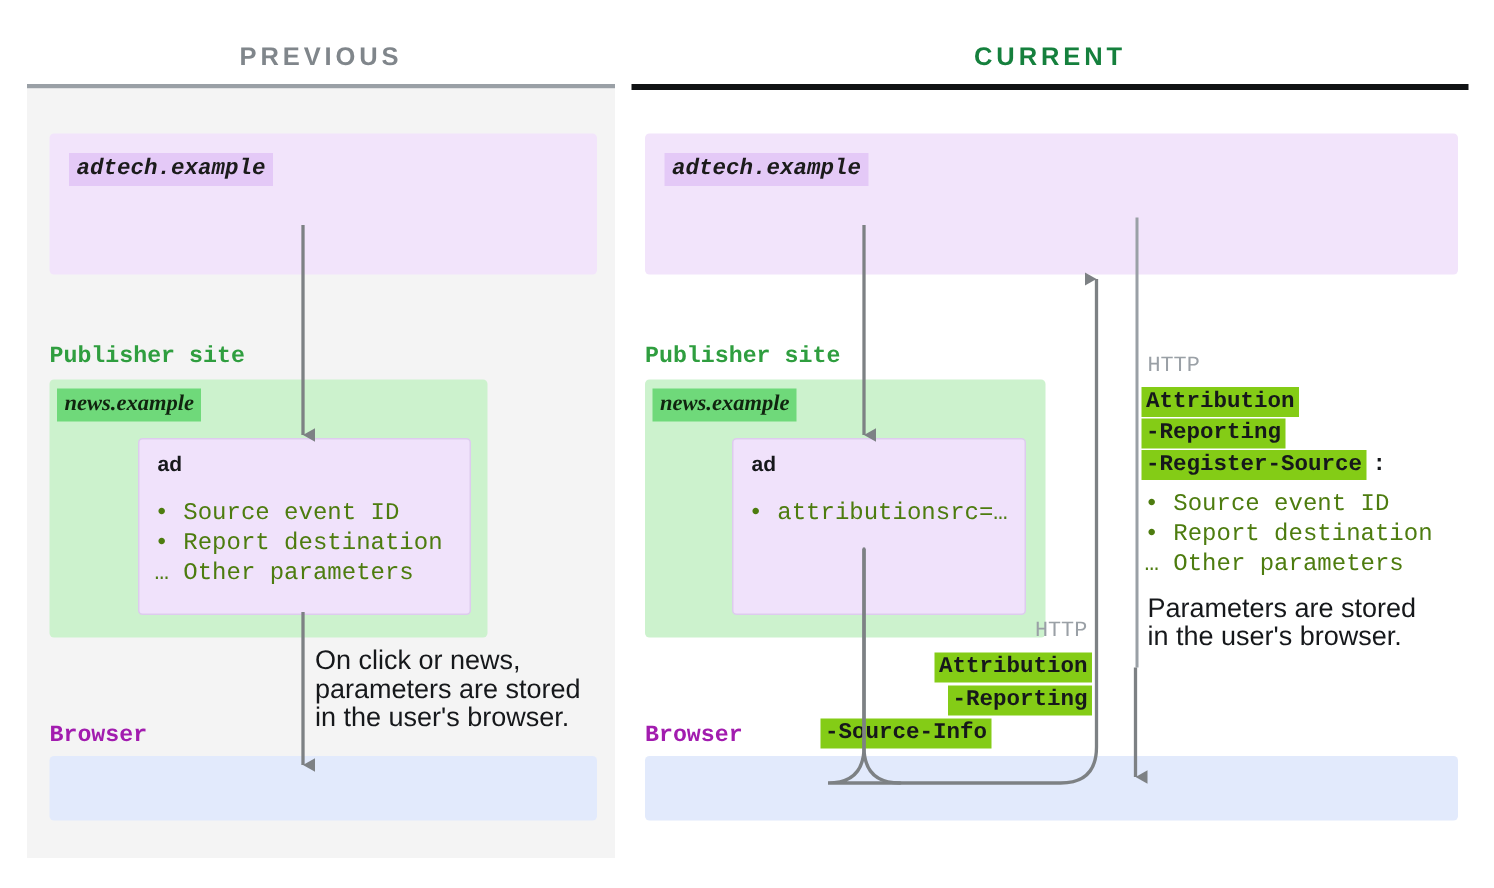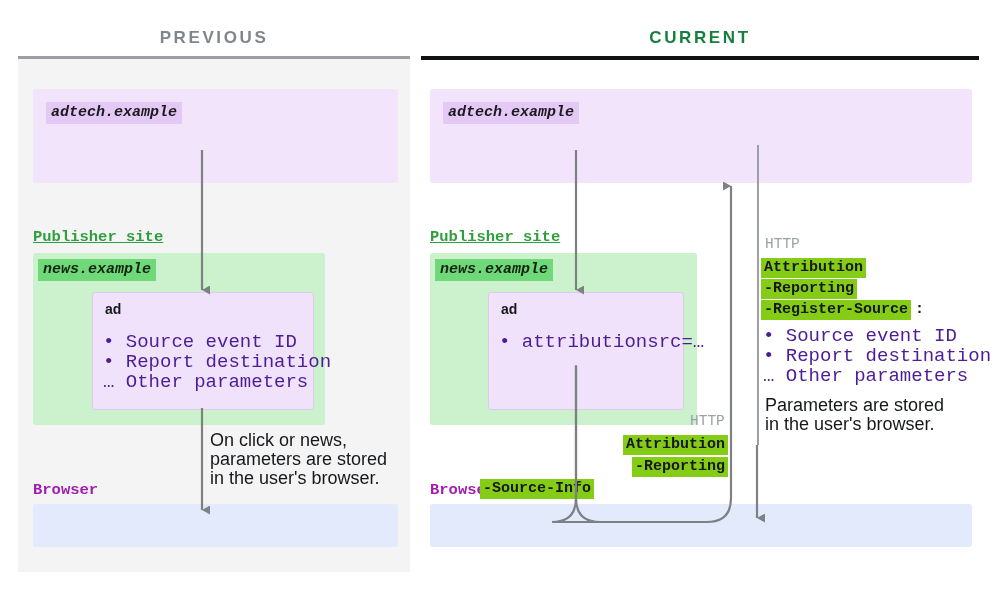--- a/index.html
+++ b/index.html
@@ -65,44 +65,44 @@
     position: absolute;
     font-family: "Liberation Mono", "DejaVu Sans Mono", monospace;
     font-style: italic;
     font-weight: bold;
     font-size: 15px;
     padding: 2px 5px 3px 5px;
     white-space: nowrap;
     line-height: 1.15;
   }
   .chip-purple { background: #e4c9f7; color: #1b1b1b; }
-  .chip-green  { background: #6fd97a; color: #10240f; }
+  .chip-green  { background: #6fd97a; color: #10240f; font-family: Liberation Serif, serif; }
 
   .section-label {
     position: absolute;
     font-family: "Liberation Mono", "DejaVu Sans Mono", monospace;
     font-weight: bold;
     font-size: 15.5px;
     white-space: nowrap;
   }
-  .label-green { color: #2f9e3f; text-decoration: underline; }
+  .label-green { color: #2f9e3f; }
   .label-blue  { color: #a21caf; }
 
   .ad-title {
     position: absolute;
     font-family: "Liberation Sans", sans-serif;
     font-weight: bold;
     font-size: 14px;
     color: #16181b;
   }
   .ad-list {
     position: absolute;
     font-family: "Liberation Mono", "DejaVu Sans Mono", monospace;
-    font-size: 19px;
-    color: #4c1d95;
+    font-size: 16px;
+    color: #4d7c0f;
     line-height: 20px;
     white-space: pre;
   }
 
   
   .note {
     position: absolute;
     font-family: "Liberation Sans", sans-serif;
     font-size: 18px;
     color: #16181b;
@@ -194,21 +194,21 @@
   <div class="section-label label-blue" style="left:430px; top:481px;">Browser</div>
   <div class="abs box-blue" style="left:430px; top:504px; width:542px; height:43px;"></div>
 
   <div class="http-word" style="left:690px; top:413px;">HTTP</div>
   <div class="hdr-line" style="left:480px; top:434px; width:248px; text-align:right;">
     <span class="hl">Attribution</span>
   </div>
   <div class="hdr-line" style="left:480px; top:456px; width:248px; text-align:right;">
     <span class="hl">-Reporting</span>
   </div>
-  <div class="hdr-line" style="left:480px; top:478px; width:248px; text-align:left;">
+  <div class="hdr-line" style="left:480px; top:478px; width:248px; text-align:center;">
     <span class="hl">-Source-Info</span>
   </div>
 
   <div class="vline" style="left:757px; top:145px; height:300px;"></div>
 
   <div class="http-word" style="left:765px; top:236px;">HTTP</div>
   <div class="hdr-line" style="left:761px; top:257px;">
     <span class="hl">Attribution</span>
   </div>
   <div class="hdr-line" style="left:761px; top:278px;">

